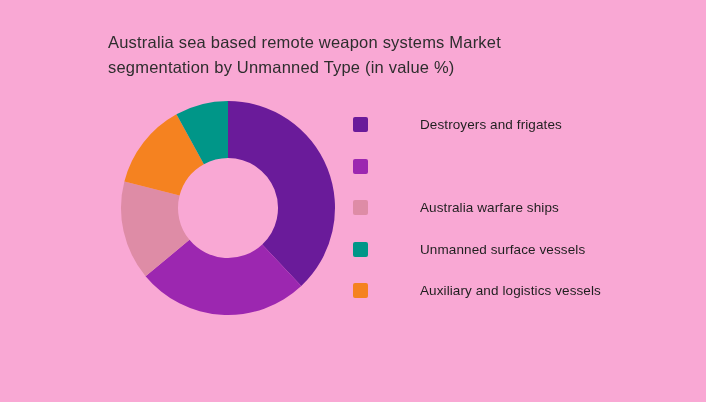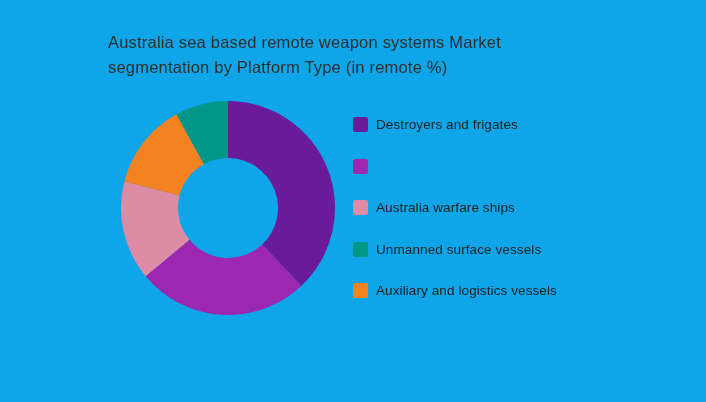--- a/index.html
+++ b/index.html
@@ -5,21 +5,21 @@
   html, body {
     margin: 0;
     padding: 0;
     background: #ffffff;
     font-family: "Liberation Sans", sans-serif;
   }
   .figure {
     position: relative;
     width: 706px;
     height: 402px;
-    background: #0ea5e9;
+    background: #f9a8d4;
     overflow: hidden;
   }
   .title {
     position: absolute;
     left: 108px;
     top: 30px;
     width: 470px;
     font-size: 16.5px;
     line-height: 25px;
     font-weight: 500;
@@ -40,20 +40,21 @@
     margin: 0;
     padding: 0;
     list-style: none;
   }
   .legend li {
     display: flex;
     align-items: center;
     height: 15px;
     margin-bottom: 26.5px;
     white-space: nowrap;
+    gap: 44px;
   }
   .swatch {
     width: 15px;
     height: 15px;
     border-radius: 2px;
     margin-right: 8px;
     flex: 0 0 15px;
   }
   .legend-label {
     font-size: 13.5px;
@@ -62,21 +63,21 @@
     letter-spacing: 0.1px;
   }
 </style>
 </head>
 <body>
 
 <div class="figure">
 
   <div class="title">
     <div>Australia sea based remote weapon systems Market</div>
-    <div>segmentation by Platform Type (in remote %)</div>
+    <div>segmentation by Unmanned Type (in value %)</div>
   </div>
 
   <svg class="donut" viewBox="0 0 220 220" width="220" height="220" aria-hidden="true">
       <path d="M110.00 3.00 A107 107 0 0 1 183.25 188.00 L144.23 146.45 A50 50 0 0 0 110.00 60.00 Z" fill="#6A1B9A"></path>
       <path d="M183.25 188.00 A107 107 0 0 1 27.56 178.20 L71.47 141.87 A50 50 0 0 0 144.23 146.45 Z" fill="#9C27B0"></path>
       <path d="M27.56 178.20 A107 107 0 0 1 6.36 83.39 L61.57 97.57 A50 50 0 0 0 71.47 141.87 Z" fill="#DE8CA6"></path>
       <path d="M6.36 83.39 A107 107 0 0 1 58.45 16.24 L85.91 66.18 A50 50 0 0 0 61.57 97.57 Z" fill="#F58220"></path>
       <path d="M58.45 16.24 A107 107 0 0 1 110.00 3.00 L110.00 60.00 A50 50 0 0 0 85.91 66.18 Z" fill="#009688"></path>
     </svg>
 

